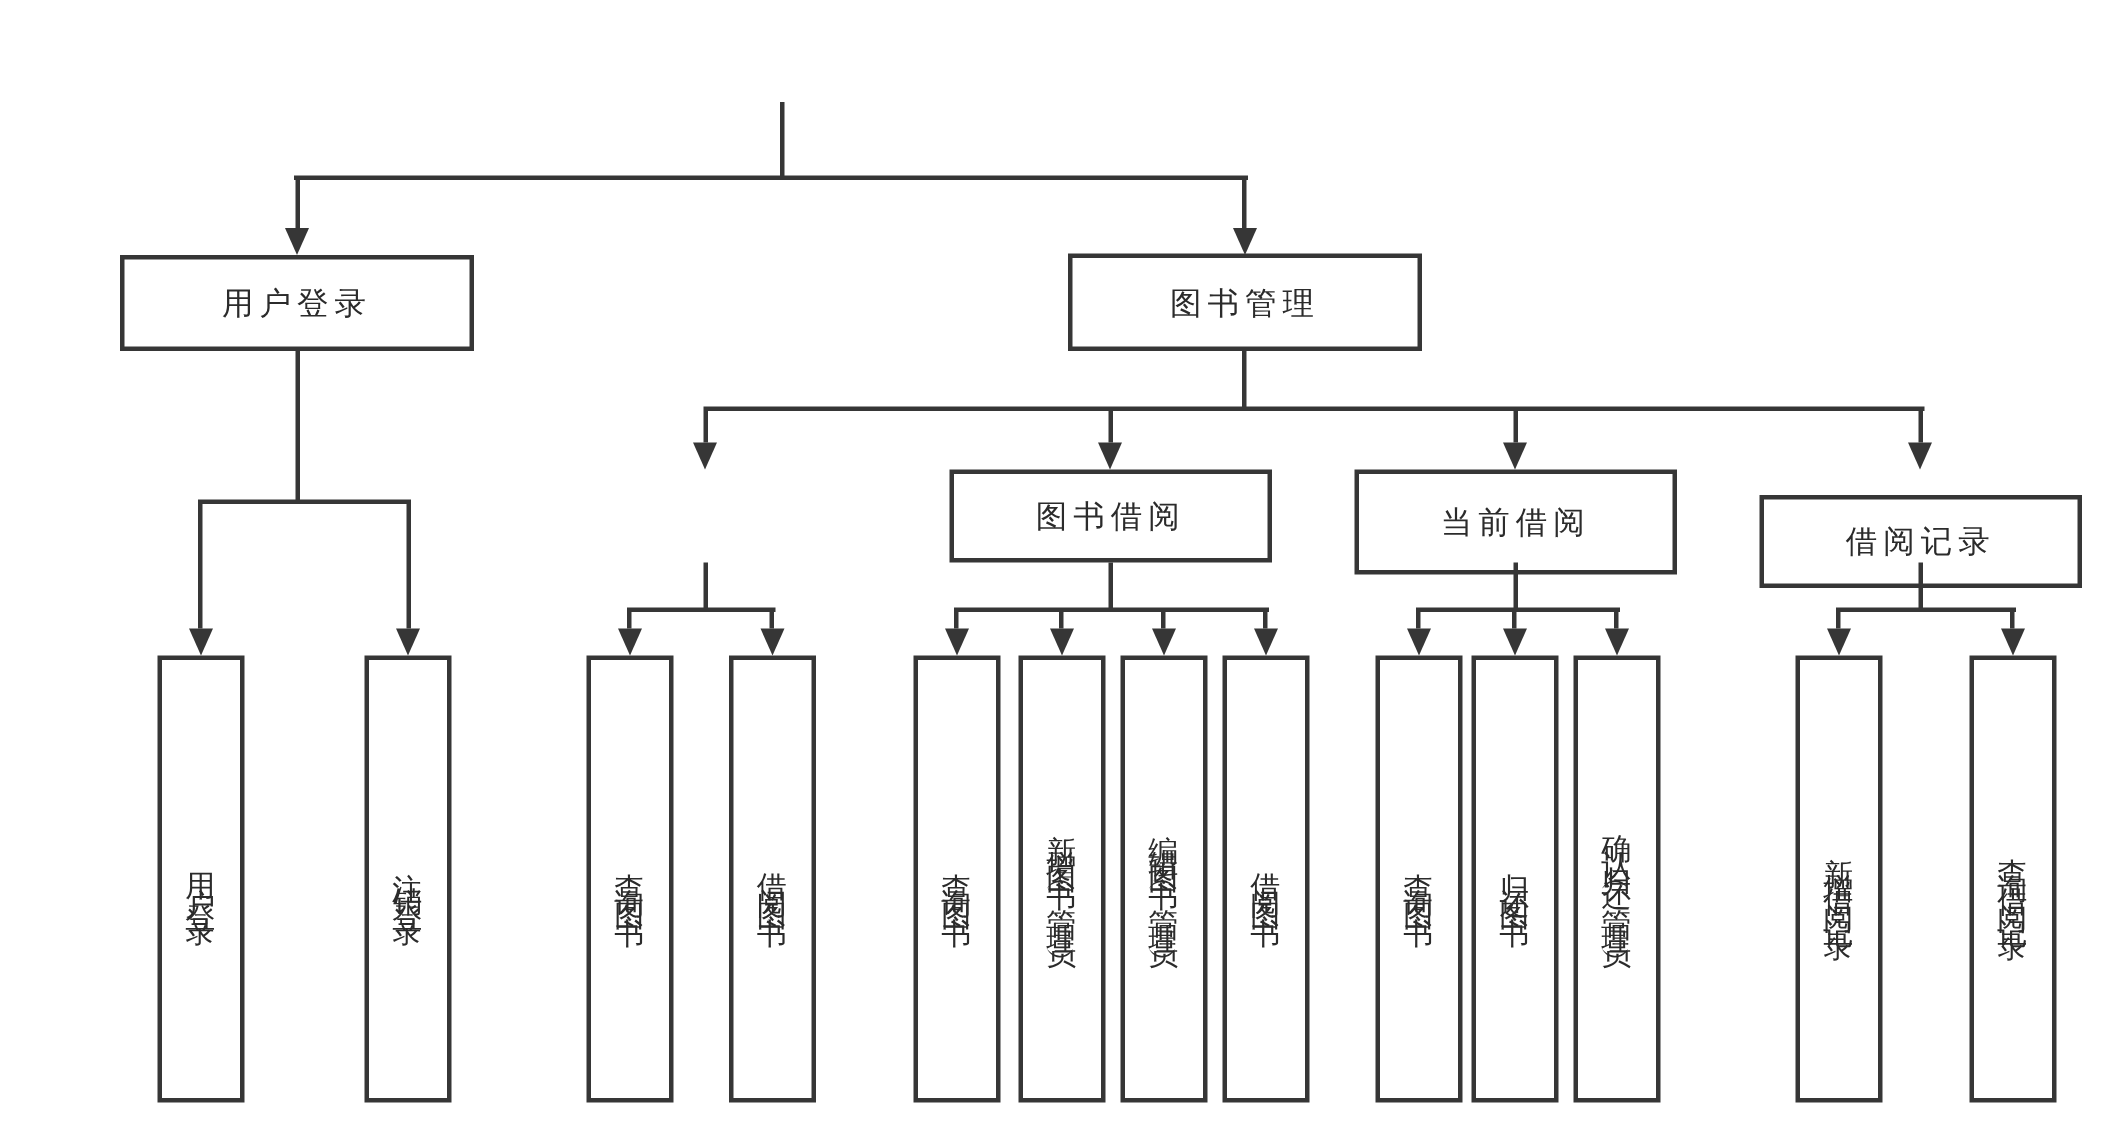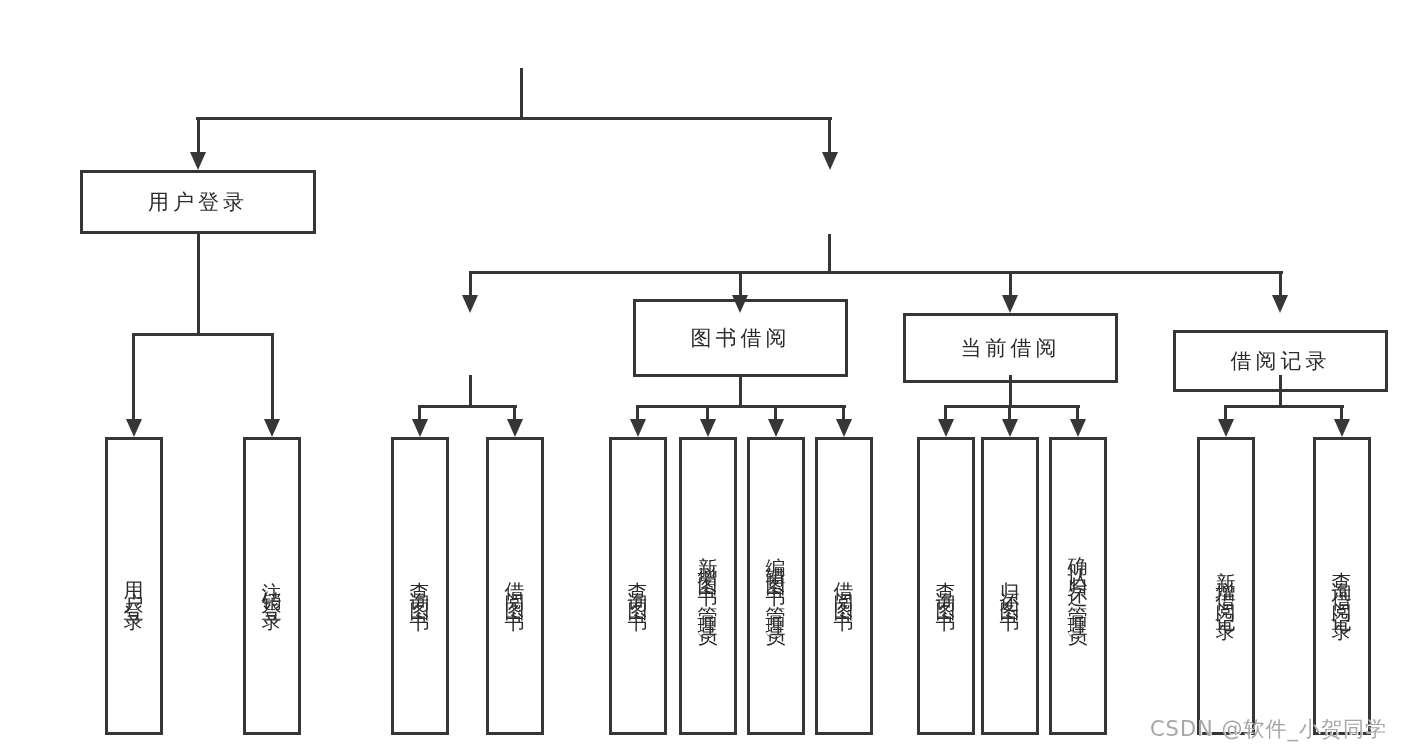--- a/index.html
+++ b/index.html
@@ -44,23 +44,26 @@
 </head>
 <body>
 
 <div class="canvas">
 
 
   <div class="box" style="left:80px; top:170px; width:236px; height:64px;">
     <span>用户登录</span>
   </div>
 
+  <div class="box" style="left:712px; top:169px; width:236px; height:65px;">
+    <span>图书管理</span>
+  </div>
 
 
-  <div class="box" style="left:633px; top:299px; width:215px; height:78px;">
+  <div class="box" style="left:633px; top:313px; width:215px; height:62px;">
     <span>图书借阅</span>
   </div>
 
   <div class="box" style="left:903px; top:313px; width:215px; height:70px;">
     <span>当前借阅</span>
   </div>
 
   <div class="box" style="left:1173px; top:330px; width:215px; height:62px;">
     <span>借阅记录</span>
   </div>
@@ -161,15 +164,14 @@
   <div class="vline" style="left:1076px; top:408px; width:3px; height:11px;"></div>
   <div class="arrow" style="left:1070px; top:419px;"></div>
 
   <div class="vline" style="left:1279px; top:375px; width:3px; height:33px;"></div>
   <div class="hline" style="left:1224px; top:405px; width:120px; height:3px;"></div>
   <div class="vline" style="left:1224px; top:408px; width:3px; height:11px;"></div>
   <div class="arrow" style="left:1218px; top:419px;"></div>
   <div class="vline" style="left:1340px; top:408px; width:3px; height:11px;"></div>
   <div class="arrow" style="left:1334px; top:419px;"></div>
 
-  <div class="watermark">CSDN @软件_小贺同学</div>
 
 </div>
 
 </body></html>

